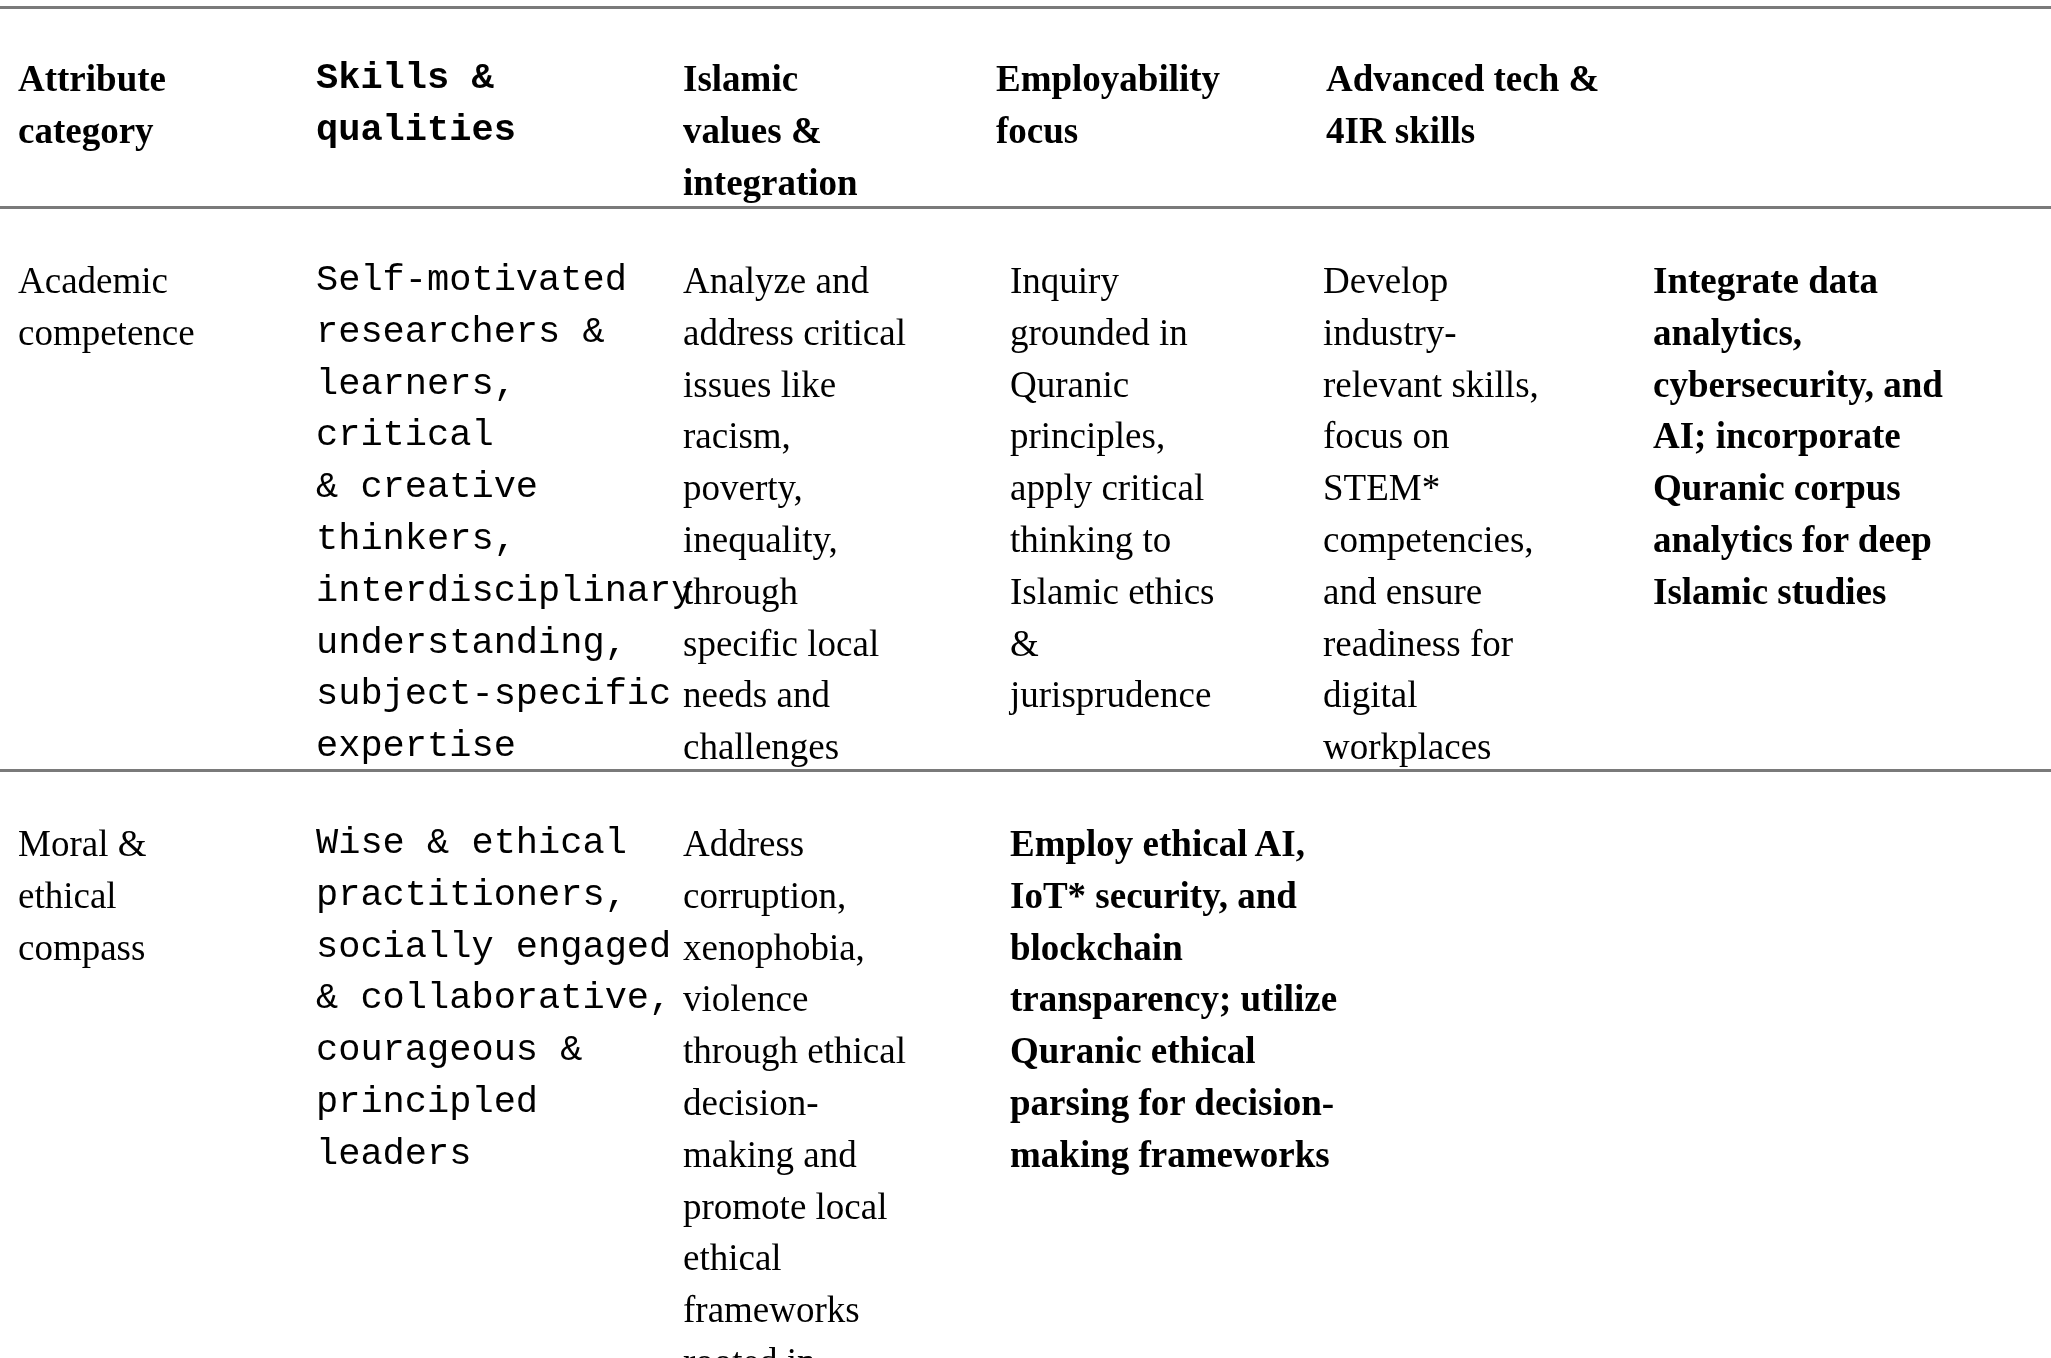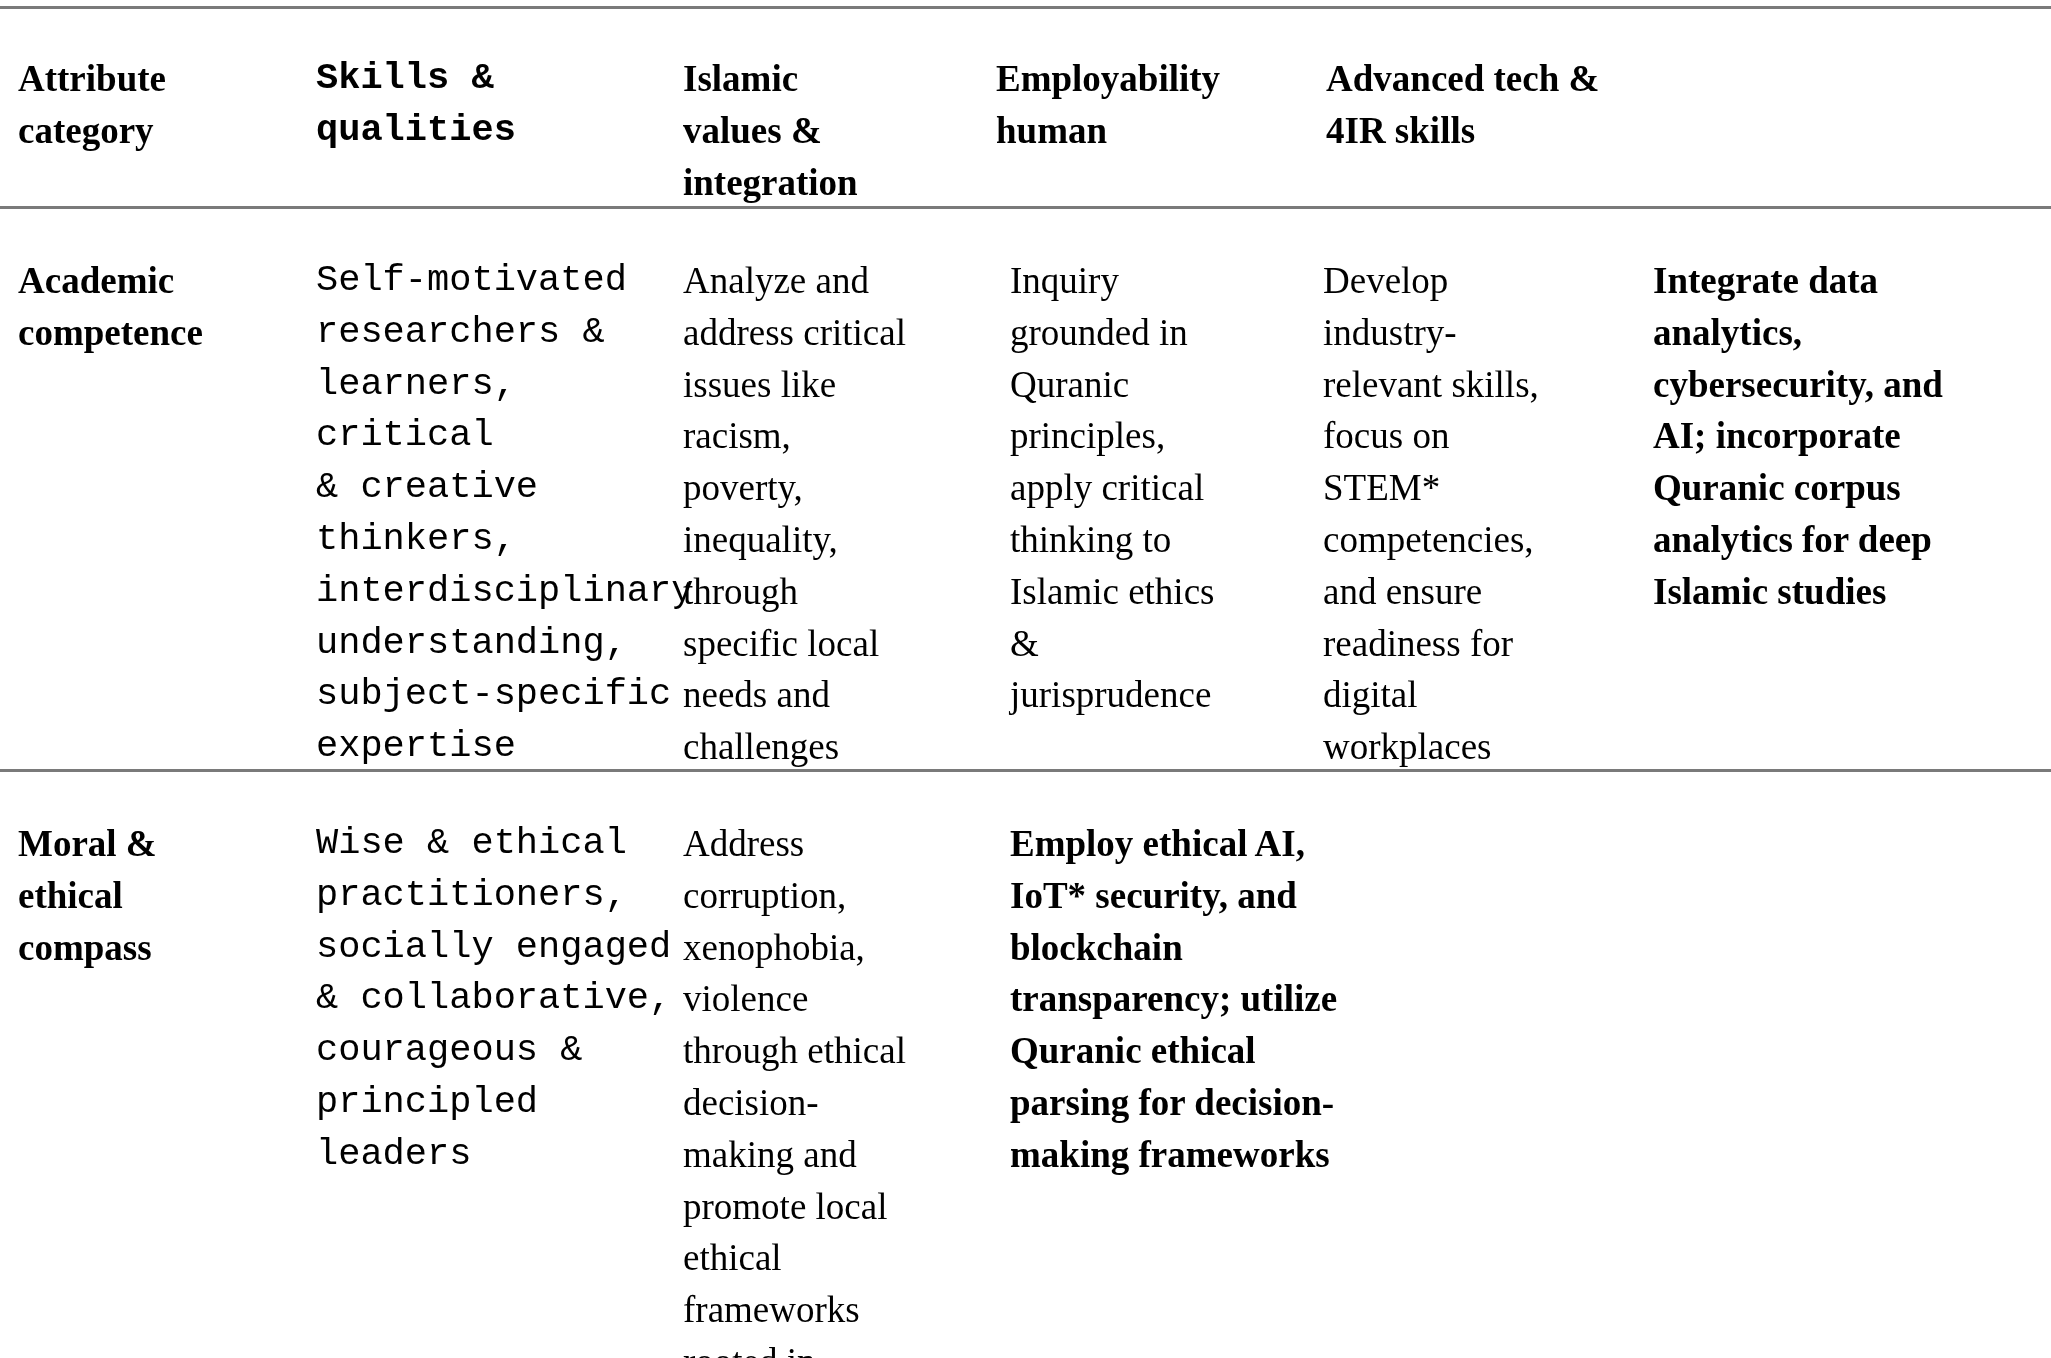--- a/index.html
+++ b/index.html
@@ -41,42 +41,42 @@
   }
   .cell {
     box-sizing: border-box;
     font-size: 37px;
     line-height: 51.8px;
     white-space: pre-line;
     padding-top: 0px;
   }
   .row.header .cell { font-weight: bold; padding-top: 0px; }
   .row.body-1 .cell, .row.body-2 .cell { padding-top: 2px; }
-  .cell.rowhead { font-weight: bold; }
+  .cell.rowhead { font-weight: normal; }
   .c1 { width: 316px; padding-left: 18px; }
   .c2 { width: 367px; padding-left: 0px; font-family: Liberation Mono, monospace; }
   .c3 { width: 327px; padding-left: 0px; }
   .c4 { width: 313px; padding-left: 0px; }
   .c5 { width: 330px; padding-left: 0px; }
   .c6 { width: 398px; padding-left: 0px; font-weight: bold; }
 </style>
 </head>
 <body>
 
 <div class="table">
   <div class="row header">
     <div class="cell c1">Attribute
 category</div>
     <div class="cell c2">Skills &amp;
 qualities</div>
     <div class="cell c4">Islamic
 values &amp;
 integration</div>
     <div class="cell c5">Employability
-human</div>
+focus</div>
     <div class="cell c6">Advanced tech &amp;
 4IR skills</div>
   </div>
 
   <div class="row body-1">
     <div class="cell c1 rowhead">Academic
 competence</div>
     <div class="cell c2">Self-motivated
 researchers &amp;
 learners, critical

